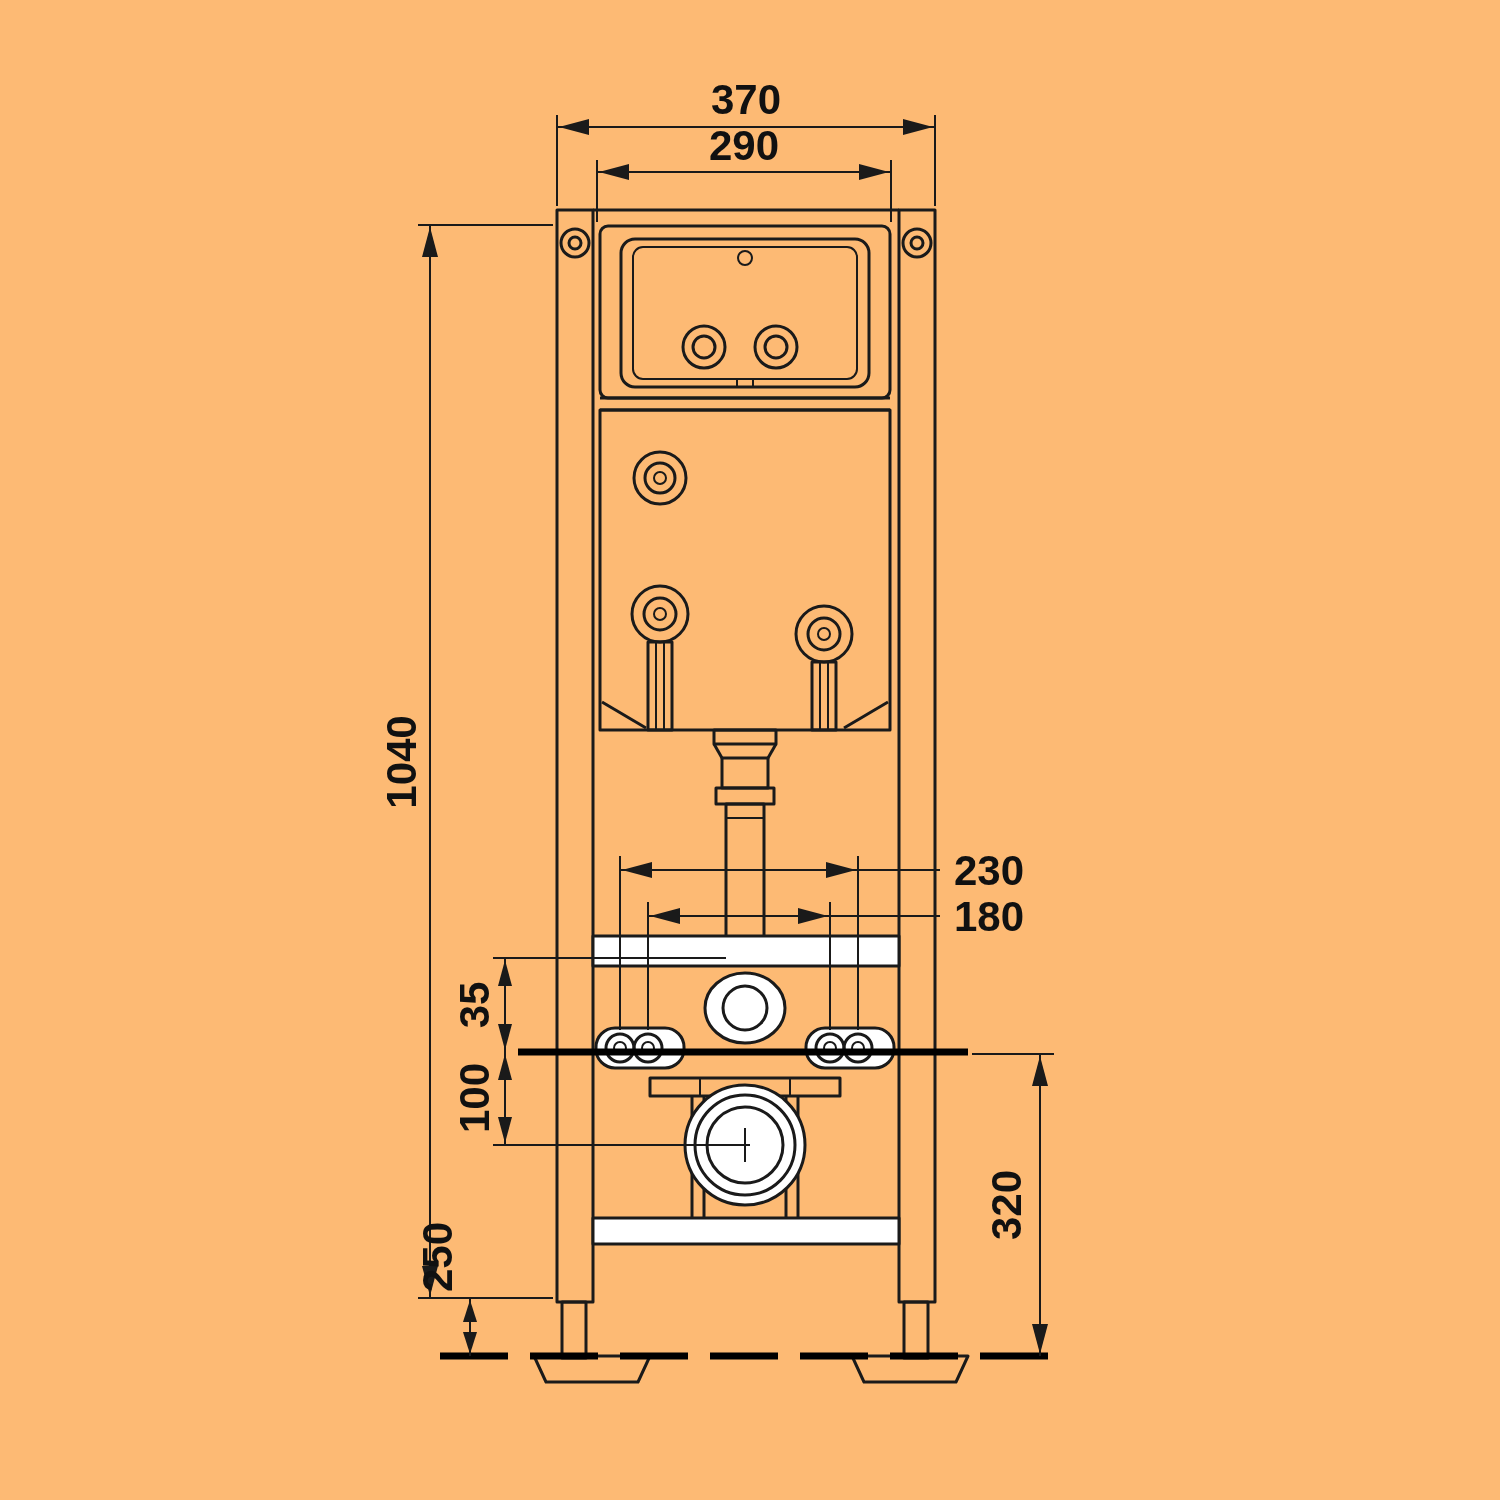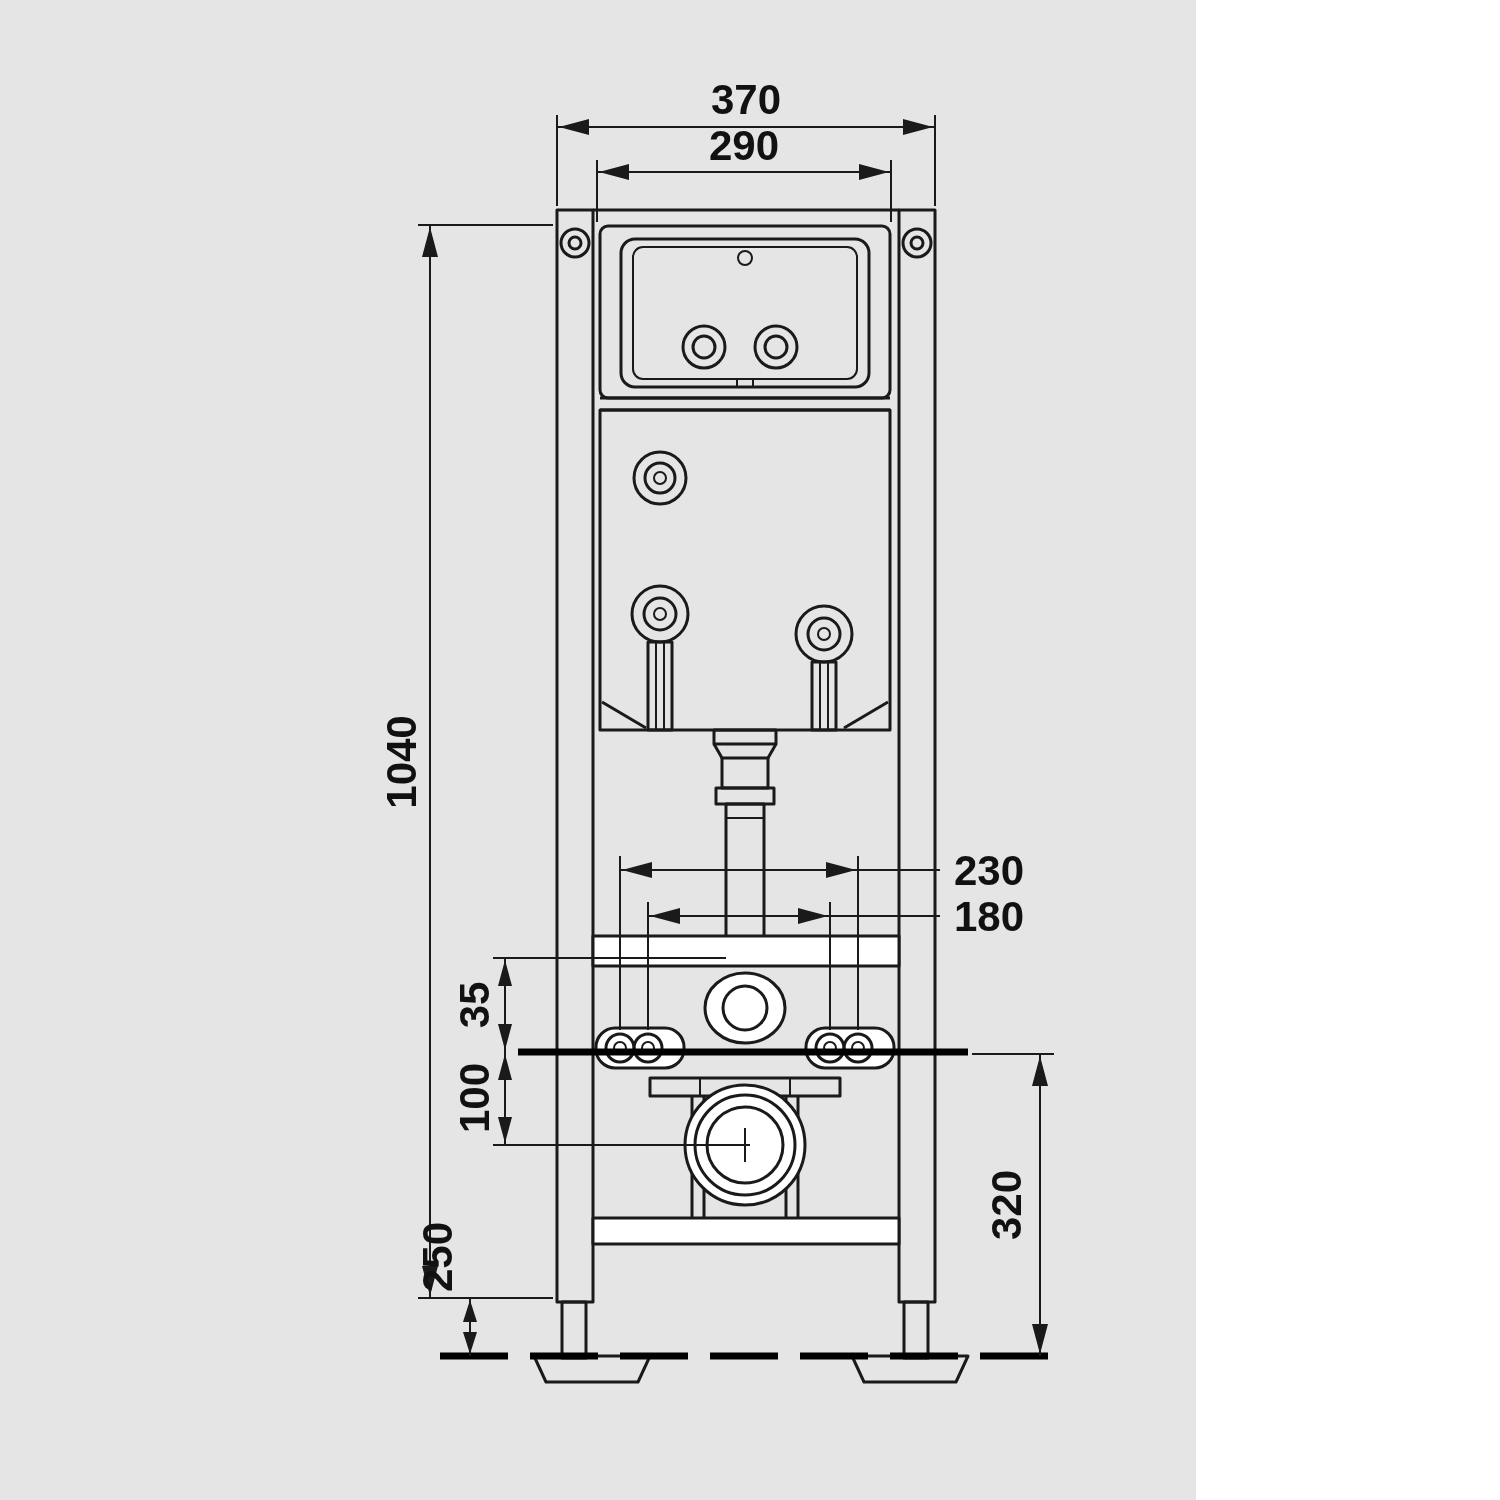--- a/index.html
+++ b/index.html
@@ -1,16 +1,16 @@
 <!DOCTYPE html>
 <html><head>
 <meta charset="utf-8">
 <style>
   html,body{margin:0;padding:0;background:#ffffff;}
-  .page{width:1196px;height:1500px;background:#e5e5e5;position:relative;}
+  .page{width:1500px;height:1500px;background:#fdba74;position:relative;}
   svg{display:block;}
   .ln{stroke:#1a1a1a;stroke-width:3;fill:none;stroke-linejoin:round;}
   .thin{stroke:#1a1a1a;stroke-width:2;fill:none;}
   .thick{stroke:#000000;stroke-width:7;fill:none;}
   .dash{stroke-dasharray:68 22;}
   .fillw{fill:#ffffff;}
   .arrow{fill:#1a1a1a;stroke:none;}
   text.dim{font-family:"Liberation Sans",sans-serif;font-weight:bold;font-size:42px;fill:#111111;}
 </style>
 </head>

